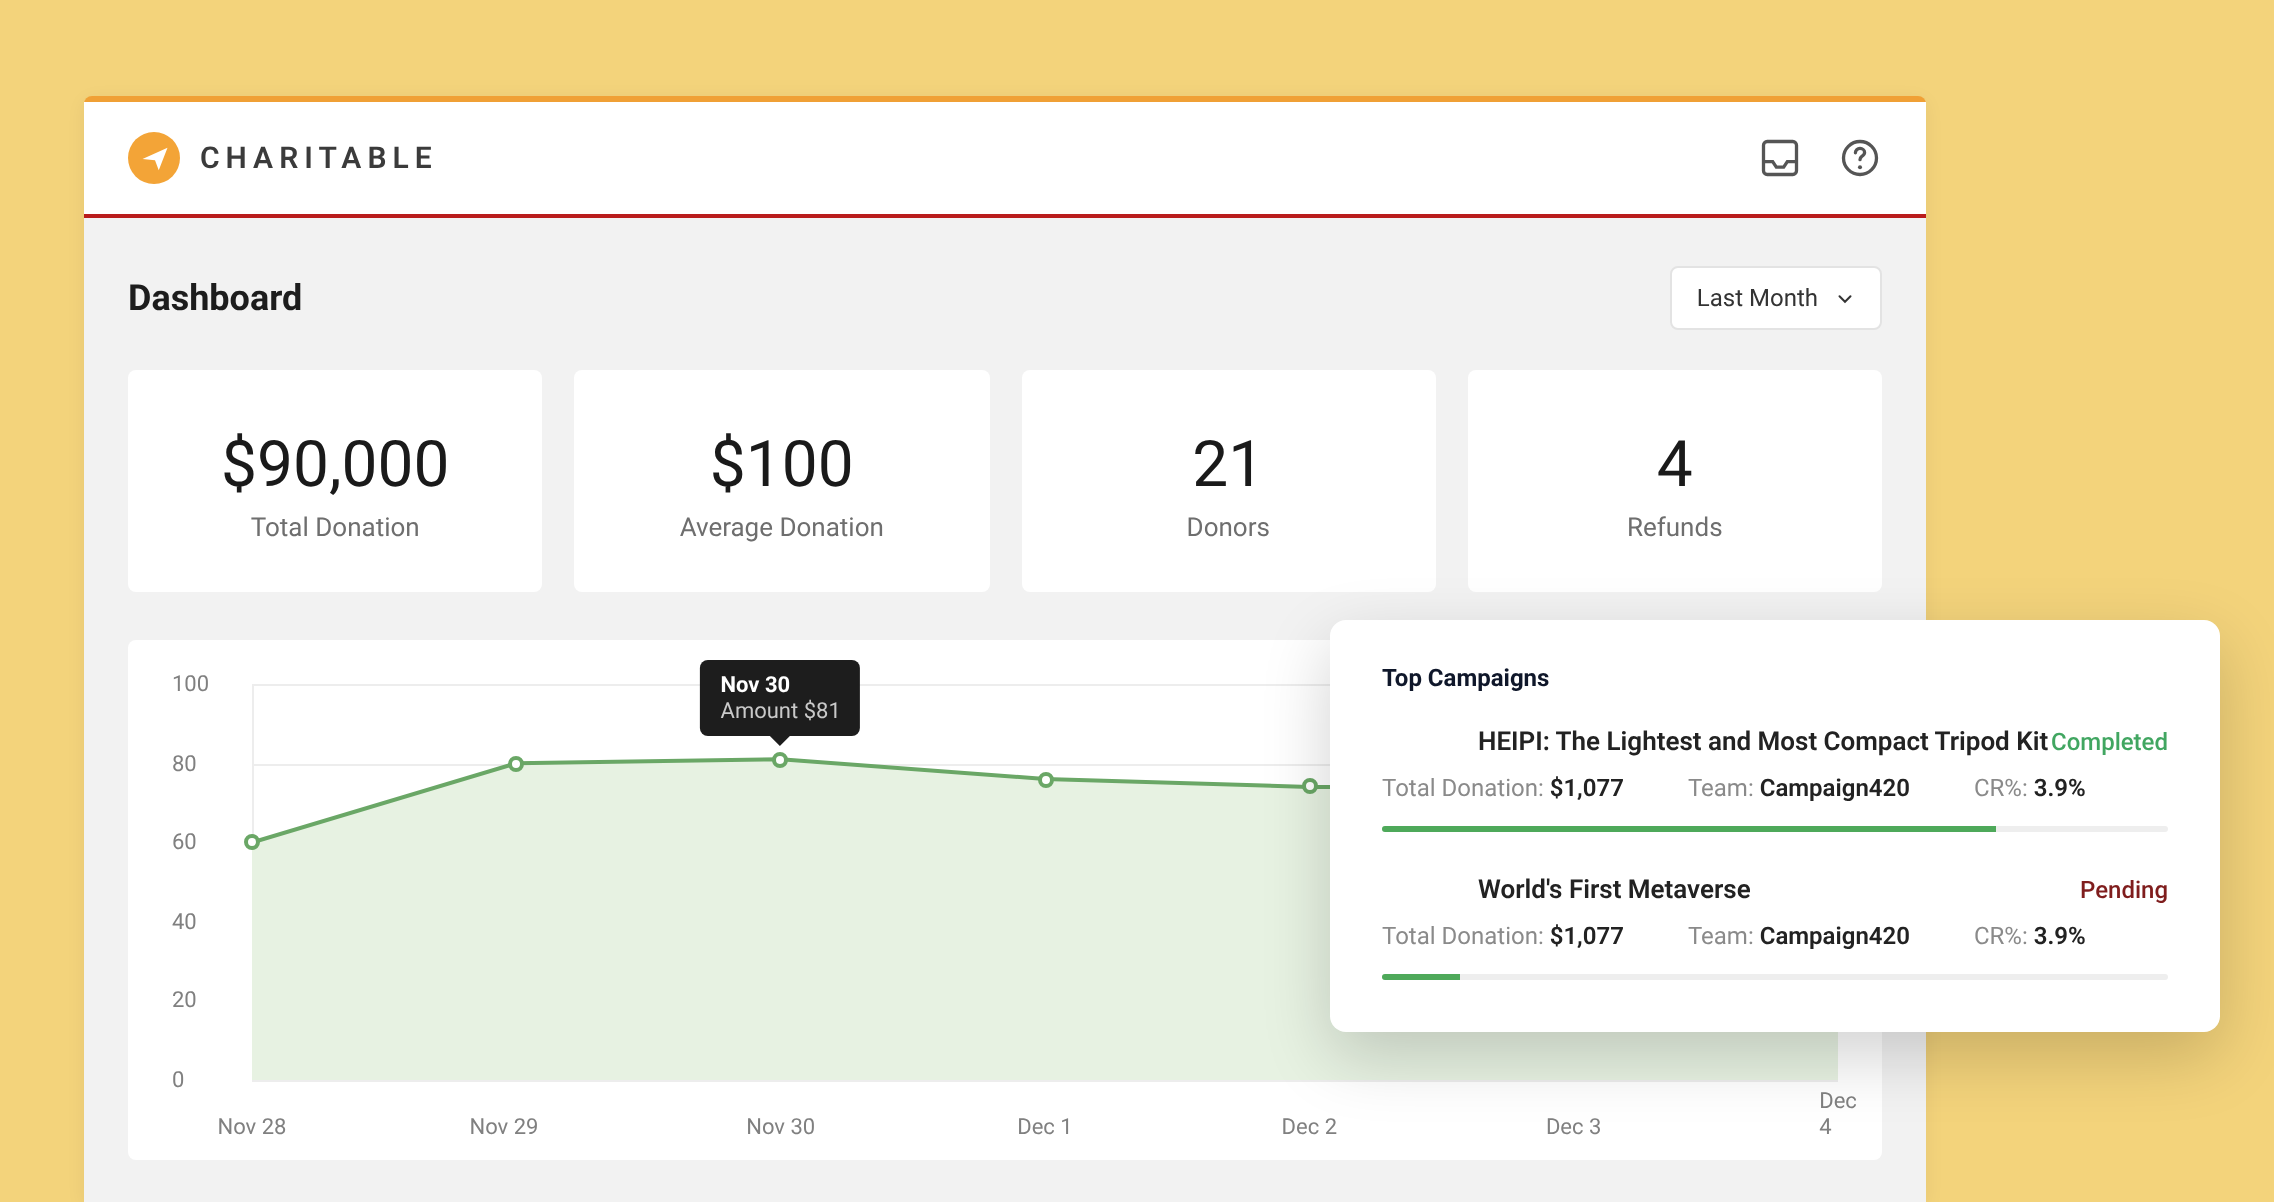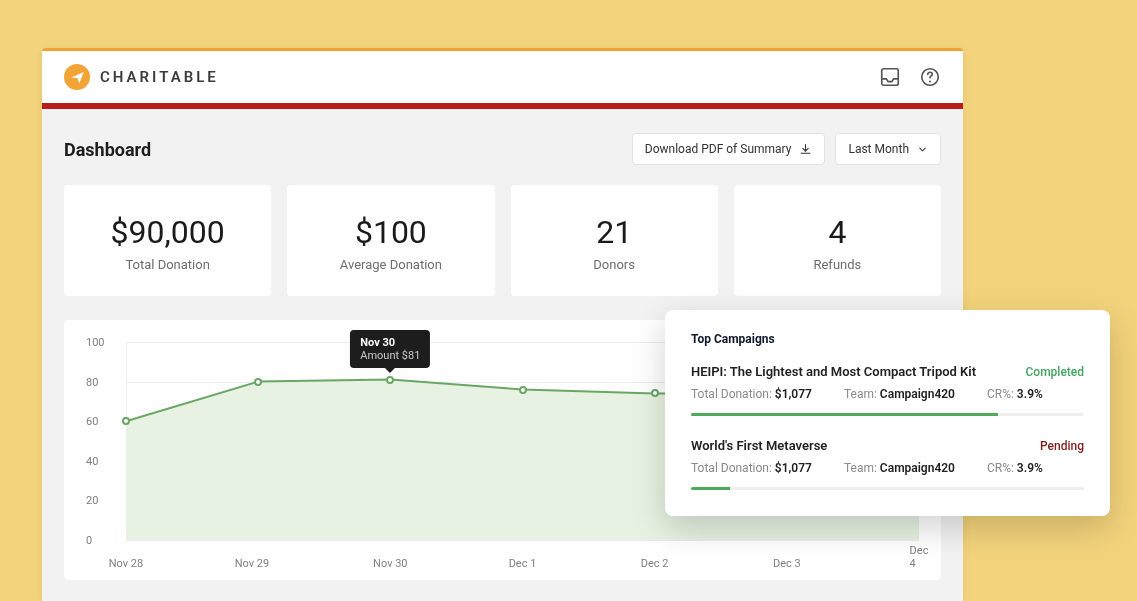--- a/index.html
+++ b/index.html
@@ -23,21 +23,21 @@
     box-shadow: 0 2px 10px rgba(0,0,0,0.06);
   }
   
   .header {
     height: 58px;
     background: #fff;
     display: flex;
     align-items: center;
     justify-content: space-between;
     padding: 0 22px;
-    border-bottom: 6px solid #b91c1c;
+    border-bottom: 2px solid #b91c1c;
   }
   .brand { display: flex; align-items: center; gap: 10px; }
   .brand-mark {
     width: 26px; height: 26px; border-radius: 50%;
     background: #f3a437;
     display: flex; align-items: center; justify-content: center;
   }
   .brand-name {
     font-size: 15px; letter-spacing: 3px; font-weight: 600; color: #3b3b3b;
   }
@@ -111,21 +111,21 @@
     left: 665px; top: 310px;
     width: 445px;
     background: #fff; border-radius: 8px;
     box-shadow: 0 12px 34px rgba(0,0,0,0.18);
     padding: 22px 26px 26px 26px;
   }
   .camp-title { font-size: 12px; font-weight: 700; color: #0f172a; margin-bottom: 18px; }
   .camp-item { margin-bottom: 22px; }
   .camp-item:last-child { margin-bottom: 0; }
   .camp-row1 { display: flex; justify-content: space-between; align-items: baseline; }
-  .camp-name { font-size: 13px; font-weight: 600; color: #222; }
+  .camp-name { font-size: 13px; font-weight: 600; color: #222; margin-left: 48px; }
   .camp-status { font-size: 12px; font-weight: 500; }
   .status-completed { color: #41a661; }
   .status-pending { color: #7f1d1d; }
   .camp-meta { display: flex; gap: 32px; margin-top: 8px; font-size: 12px; color: #8a8a8a; }
   .camp-meta b { color: #222; font-weight: 600; }
   .progress { margin-top: 12px; height: 3px; background: #eee; border-radius: 2px; overflow: hidden; }
   .progress-fill { height: 100%; background: #4ea95a; }
 </style>
 </head>
 <body>
@@ -150,26 +150,20 @@
         <circle cx="12" cy="12" r="9" fill="none" stroke="#555" stroke-width="1.8"></circle>
         <path d="M9.5 9.2c0-1.4 1.1-2.4 2.5-2.4s2.5 1 2.5 2.2c0 1.1-.7 1.6-1.5 2.1-.7.5-1 .9-1 1.8" fill="none" stroke="#555" stroke-width="1.8" stroke-linecap="round"></path>
         <circle cx="12" cy="17" r="1.1" fill="#555"></circle>
       </svg>
     </div>
   </div>
 
   <div class="dash-head">
     <div class="dash-title">Dashboard</div>
     <div class="dash-actions">
-      <div class="btn">
-        <span>Download PDF of Summary</span>
-        <svg width="13" height="13" viewBox="0 0 24 24">
-          <path d="M12 3 V14 M7 10 L12 15 L17 10 M4 19 H20" fill="none" stroke="#333" stroke-width="2" stroke-linecap="round"></path>
-        </svg>
-      </div>
       <div class="btn">
         <span>Last Month</span>
         <svg width="11" height="11" viewBox="0 0 24 24">
           <path d="M6 9 L12 15 L18 9" fill="none" stroke="#333" stroke-width="2.2" stroke-linecap="round"></path>
         </svg>
       </div>
     </div>
   </div>
 
   <div class="cards">

